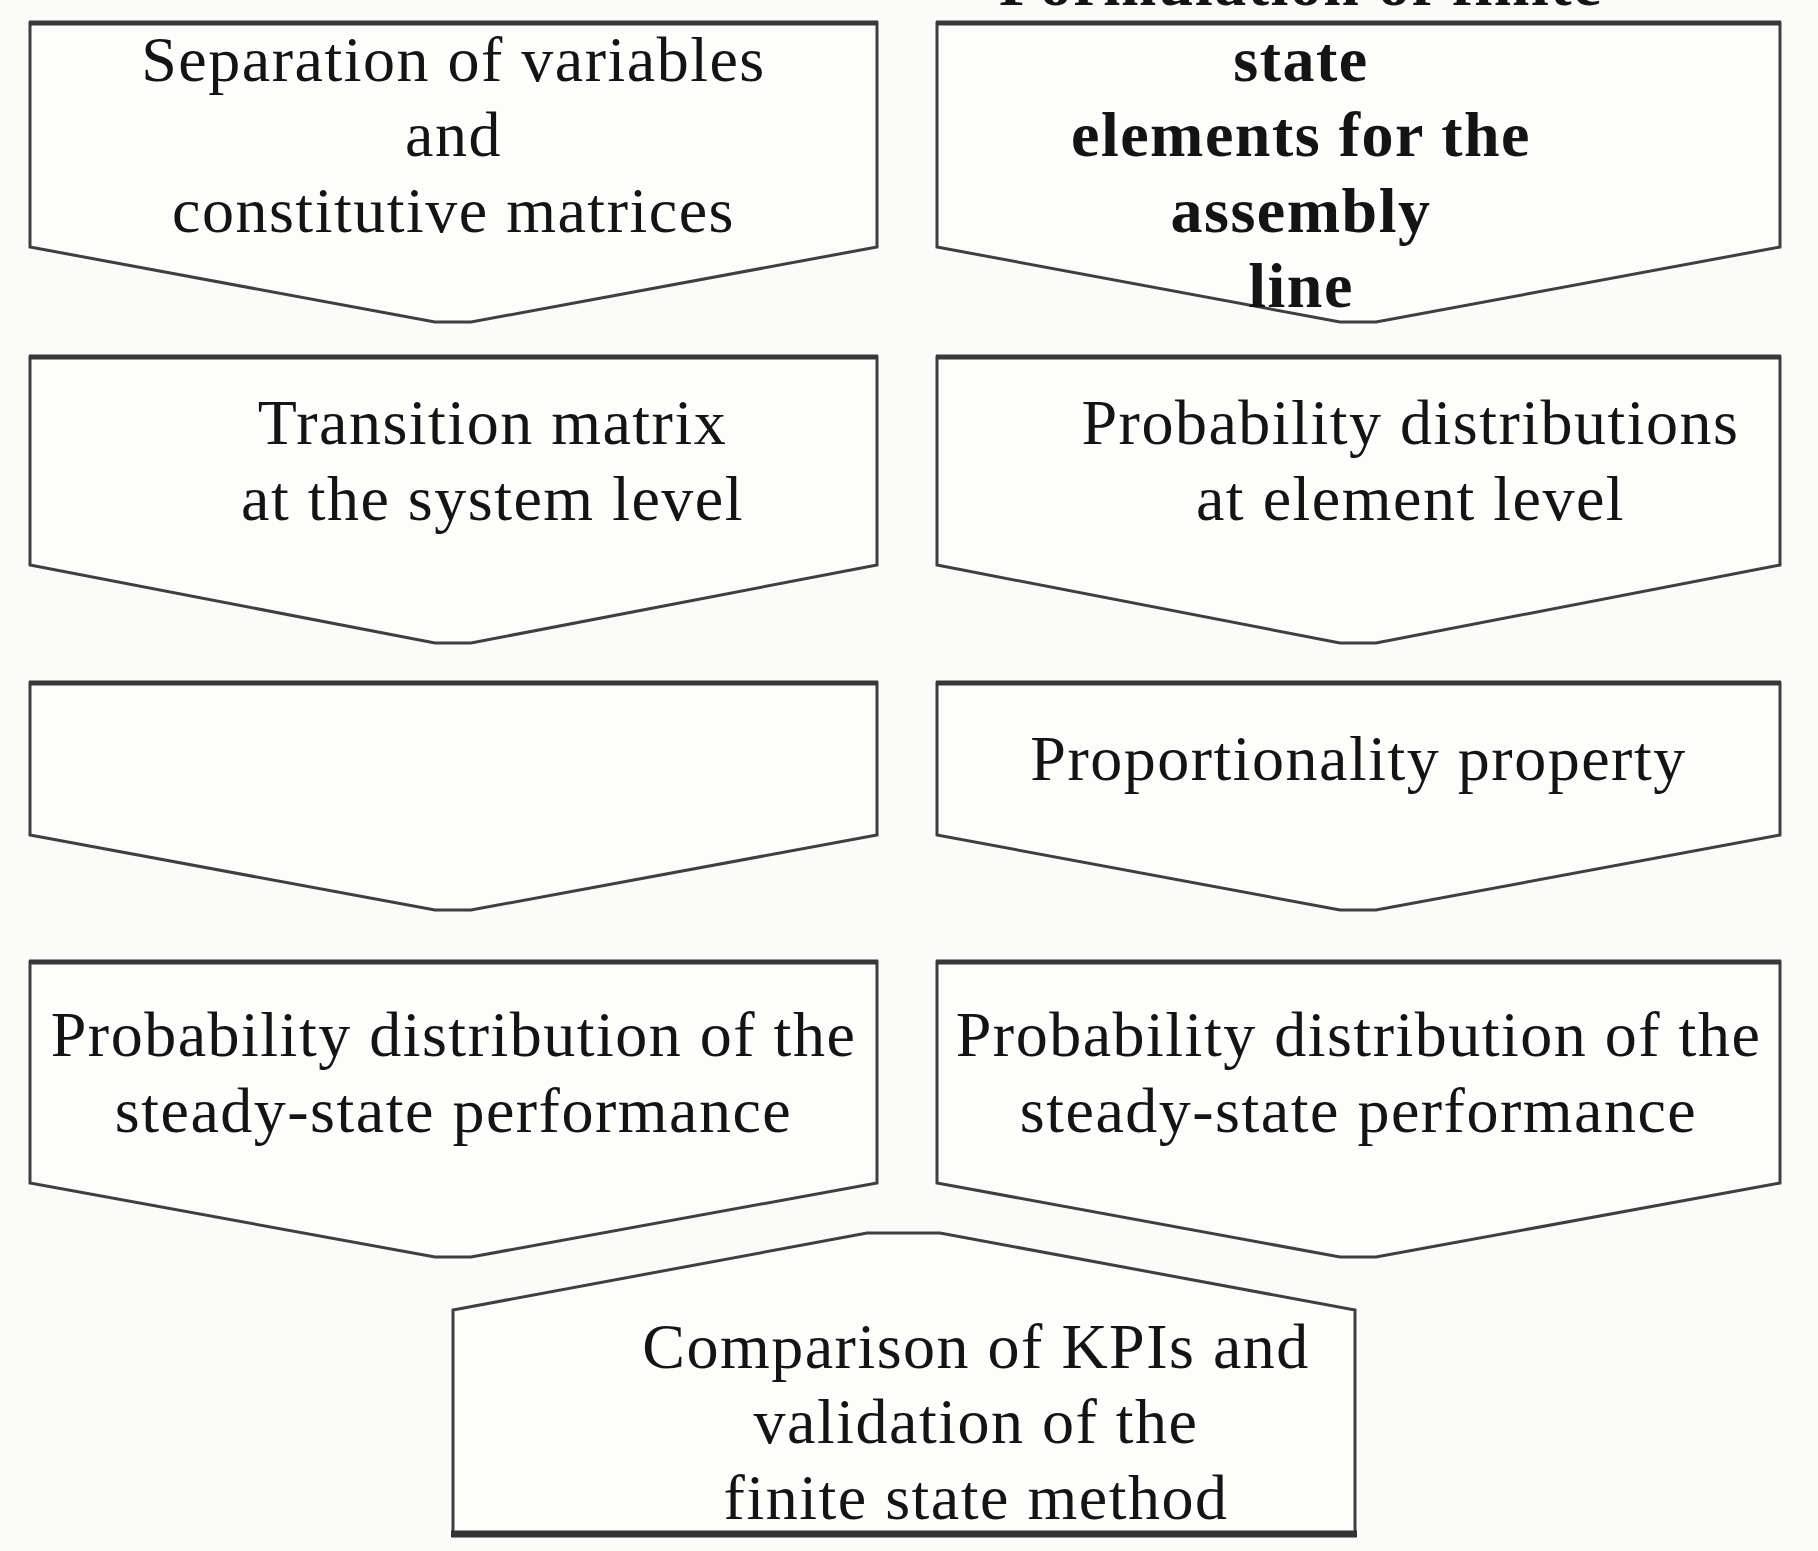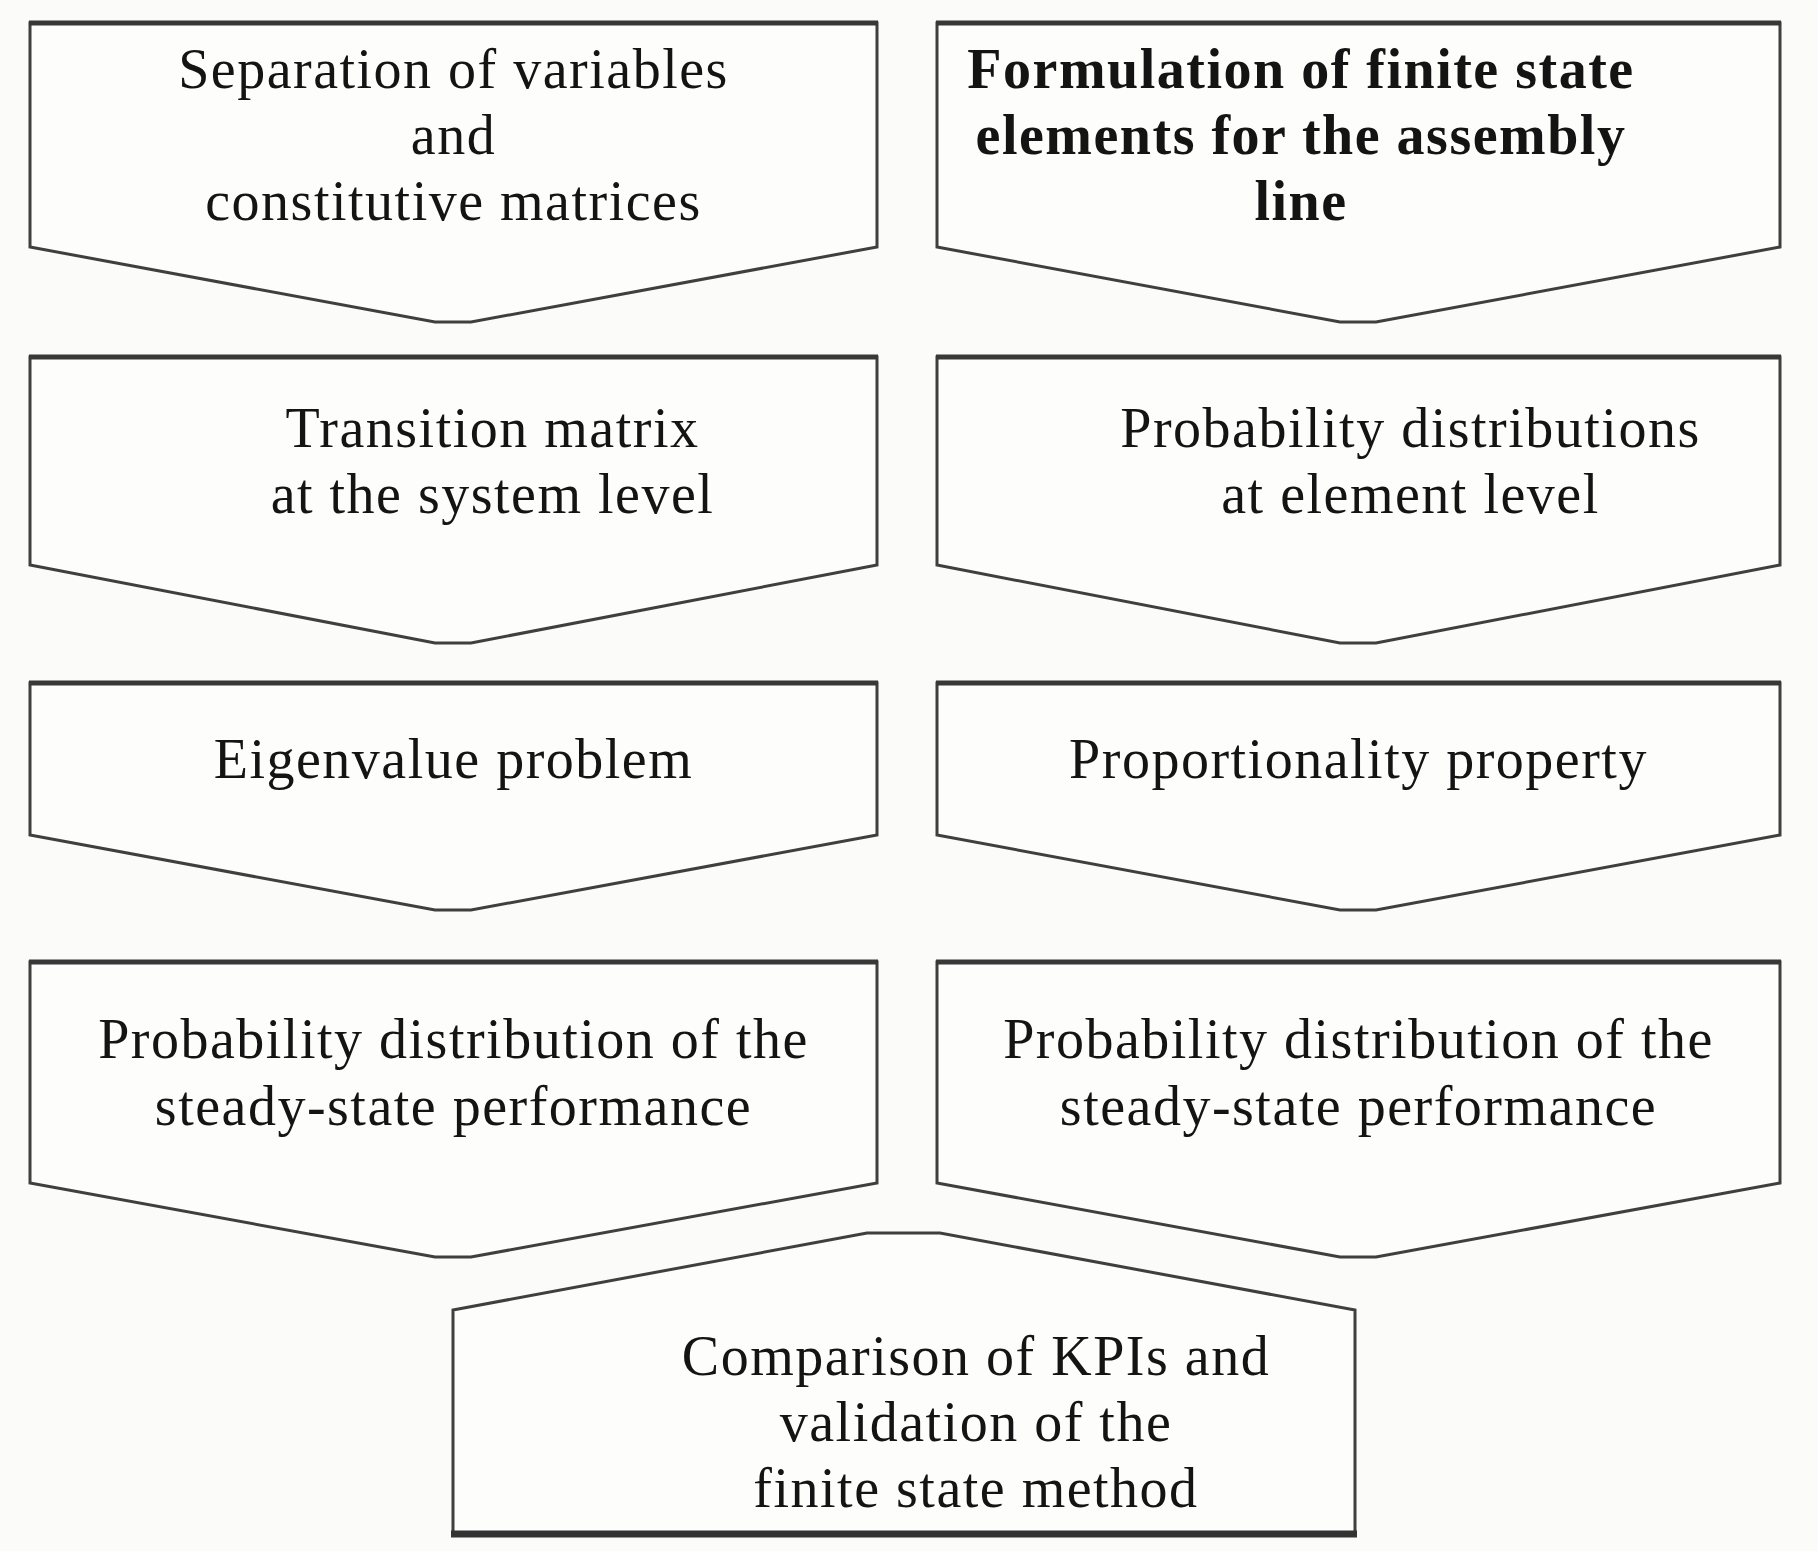--- a/index.html
+++ b/index.html
@@ -35,21 +35,21 @@
     stroke-width: 7;
   }
   .label {
     position: absolute;
     display: flex;
     align-items: center;
     justify-content: center;
     text-align: center;
     white-space: pre-line;
     color: #141414;
-    font-size: 56px;
+    font-size: 64px;
     line-height: 1.18;
     letter-spacing: 1.5px;
   }
 </style>
 </head>
 <body>
 
 <div class="canvas">
 
   <svg class="shapes" width="1818" height="1551" viewBox="0 0 1818 1551">
@@ -89,21 +89,20 @@
   <div class="label" style="left:937px; top:23px;  width:728px; height:224px;font-weight:bold;">Formulation of finite state
 elements for the assembly
 line</div>
 
   <div class="label" style="left:30px;  top:357px; width:847px; height:208px;padding-left:39px;">Transition matrix
 at the system level</div>
 
   <div class="label" style="left:937px; top:357px; width:947px; height:208px;">Probability distributions
 at element level</div>
 
-  <div class="label" style="left:30px;  top:683px; width:847px; height:152px;">Eigenvalue problem</div>
 
   <div class="label" style="left:937px; top:683px; width:843px; height:152px;">Proportionality property</div>
 
   <div class="label" style="left:30px;  top:962px; width:847px; height:221px;">Probability distribution of the
 steady-state performance</div>
 
   <div class="label" style="left:937px; top:962px; width:843px; height:221px;">Probability distribution of the
 steady-state performance</div>
 
   <div class="label" style="left:453px; top:1310px; width:1046px; height:224px;">Comparison of KPIs and

